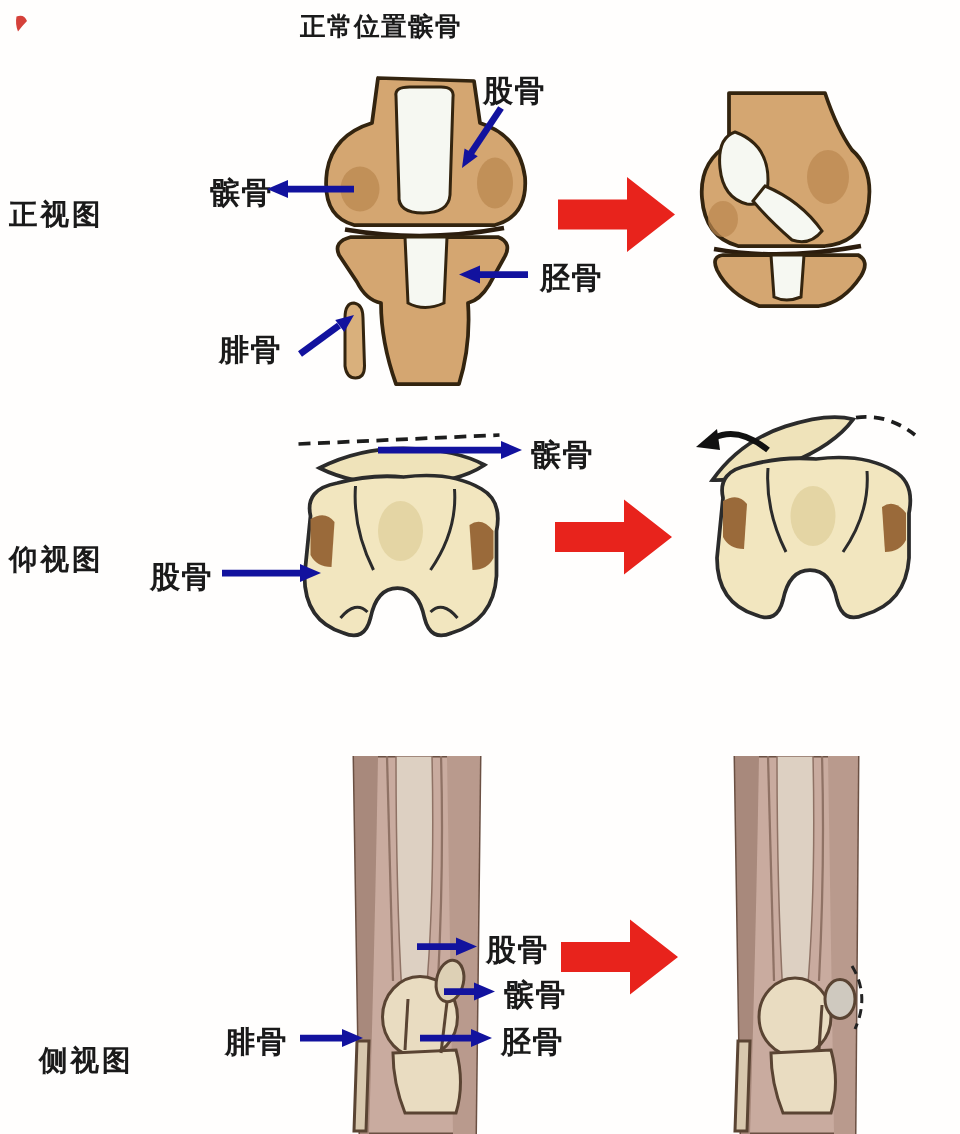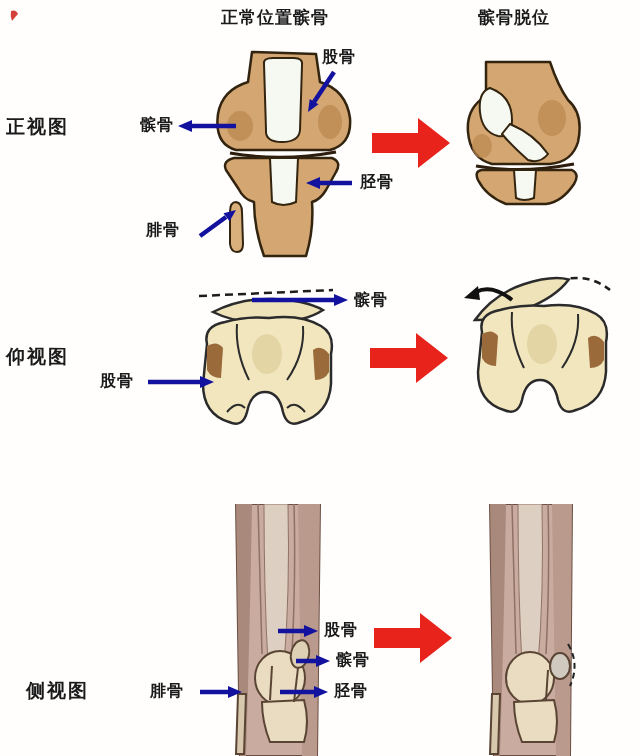--- a/index.html
+++ b/index.html
@@ -2,36 +2,35 @@
 <html><head>
 <meta charset="utf-8">
 <style>
   html,body{margin:0;padding:0;background:#ffffff;}
   #canvas{
     position:relative;width:640px;height:756px;background:#fffefd;
     font-family:"Liberation Sans","DejaVu Sans",sans-serif;
     overflow:hidden;color:#1a1a1a;
   }
   .abs{position:absolute;}
-  .hdr{font-size:17px;font-weight:bold;text-align:center;letter-spacing:1px;}
-  .viewlbl{font-size:19px;font-weight:bold;letter-spacing:2px;}
-  .ann{font-size:16px;font-weight:bold;letter-spacing:1px;white-space:nowrap;}
+  .hdr{font-size:17px;font-weight:bold;letter-spacing:1px;}
+  .viewlbl{font-size:19px;font-weight:bold;letter-spacing:2px;margin-top:16px;}
+  .ann{font-size:20px;font-weight:bold;letter-spacing:1px;white-space:nowrap;}
   svg{display:block;}
 </style>
 </head>
 <body>
 
 <div id="canvas">
 
   <svg class="abs" style="left:8px;top:8px" width="14" height="16" viewBox="0 0 14 16">
     <path d="M3,3 Q8,1 10,6 Q7,9 4,13 Q2,8 3,3 Z" fill="#d5413a"></path>
   </svg>
 
   <div class="abs hdr" style="left:200px;top:6px;width:150px">正常位置髌骨</div>
-  <div class="abs hdr" style="left:448px;top:6px;width:132px">髌骨脱位</div>
 
   <div class="abs viewlbl" style="left:6px;top:114px">正视图</div>
   <div class="abs viewlbl" style="left:6px;top:344px">仰视图</div>
   <div class="abs viewlbl" style="left:26px;top:678px">侧视图</div>
 
   <svg class="abs" style="left:200px;top:50px" width="164" height="208" viewBox="0 0 164 208">
     <path d="M52,2 L116,4 L120,32 Q146,40 150,68 Q152,94 130,100 L36,100 Q14,94 18,64 Q22,40 48,32 Z" fill="#d4a671" stroke="#33240f" stroke-width="2.5" stroke-linejoin="round"></path>
     <ellipse cx="40" cy="76" rx="13" ry="15" fill="#bb8850" opacity="0.75"></ellipse>
     <ellipse cx="130" cy="72" rx="12" ry="17" fill="#bb8850" opacity="0.75"></ellipse>
     <path d="M64,14 Q63,8 73,8 L94,8 Q103,8 102,15 L100,80 Q99,92 82,92 Q65,92 66,80 Z" fill="#f6f8f2" stroke="#33240f" stroke-width="2"></path>

